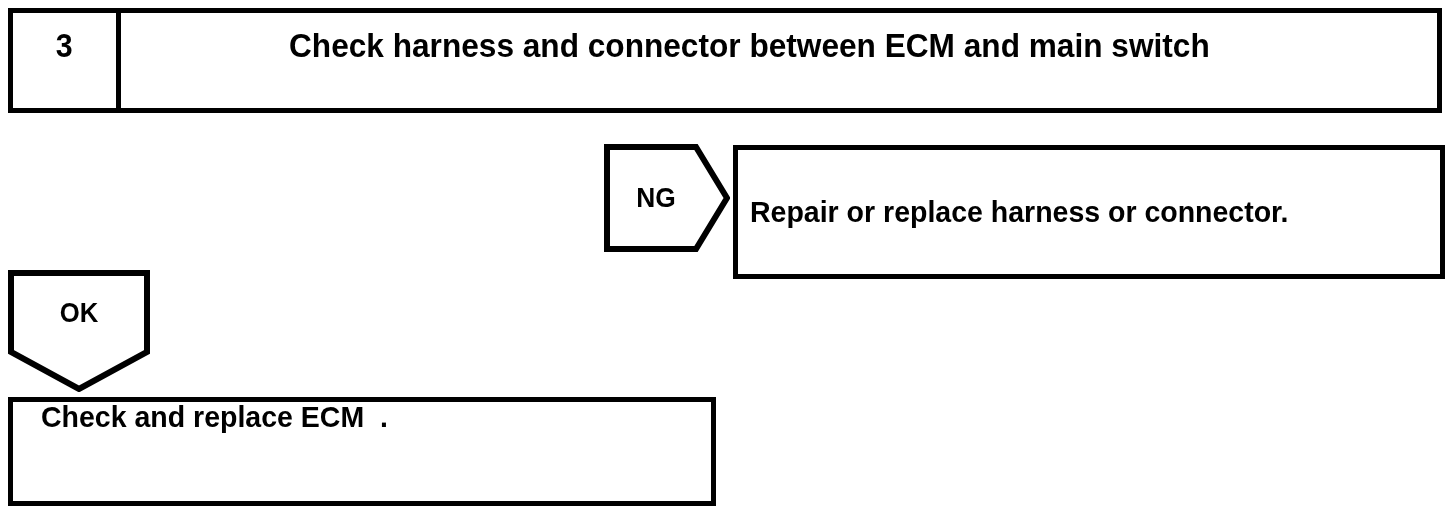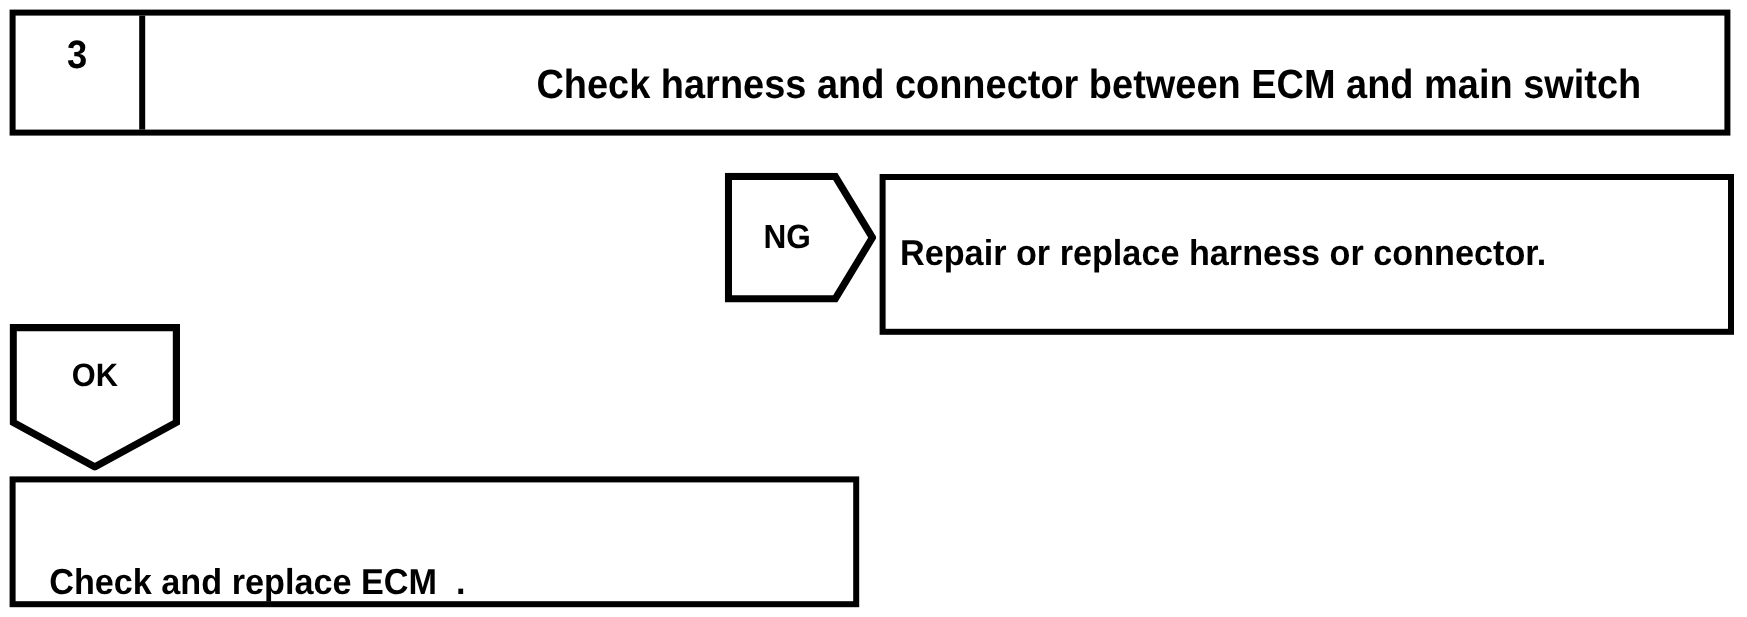--- a/index.html
+++ b/index.html
@@ -51,24 +51,23 @@
     font-size: 33px;
     font-weight: bold;
     line-height: 1;
     letter-spacing: 0px;
     transform: scaleX(0.92);
   }
   #step-title-cell {
     flex: 1 1 auto;
     display: flex;
     align-items: flex-start;
-    justify-content: flex-end;
+    justify-content: center;
     padding: 15px 0 0 11px;
     box-sizing: border-box;
-    margin-top: 26px;
   }
   #step-title-cell .title {
     font-size: 34px;
     font-weight: bold;
     line-height: 1;
     white-space: nowrap;
     transform: scaleX(0.93);
     transform-origin: left center;
   }
 
@@ -154,21 +153,21 @@
     transform: scaleX(0.95);
   }
 
   
   #ok-result-box {
     left: 8px;
     top: 397px;
     width: 708px;
     height: 109px;
     display: flex;
-    align-items: flex-end;
+    align-items: flex-start;
     padding-left: 28px;
     box-sizing: border-box;
   }
   #ok-result-box .body {
     font-size: 30px;
     font-weight: bold;
     line-height: 1;
     white-space: pre;
     transform: scaleX(0.95);
     transform-origin: left center;

